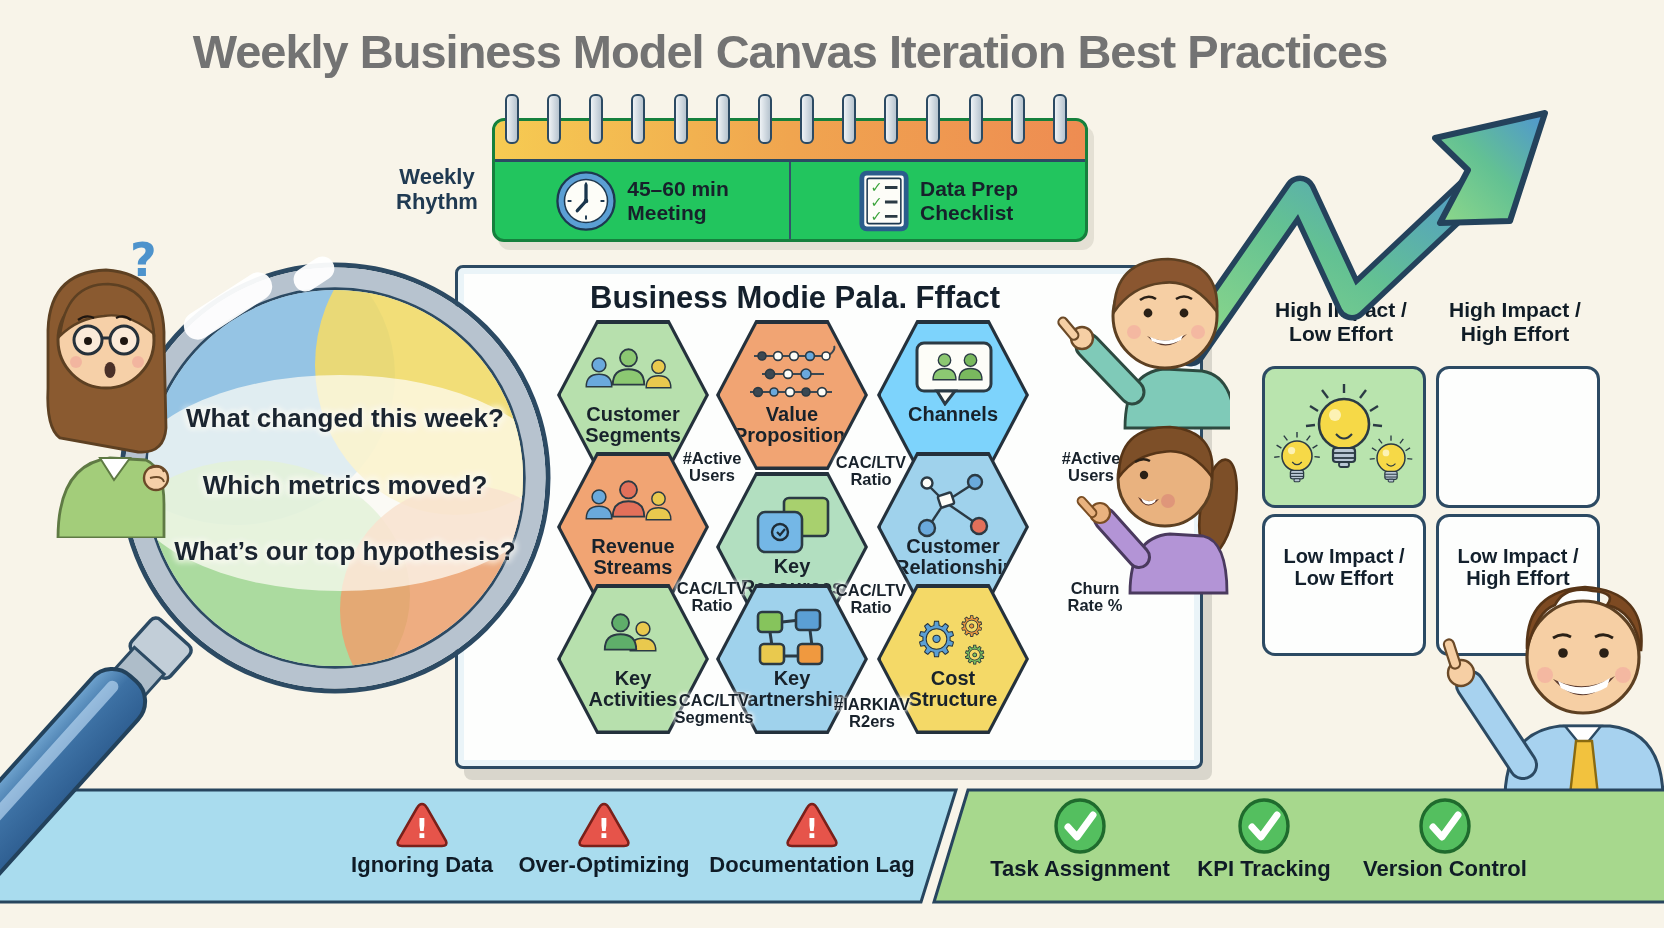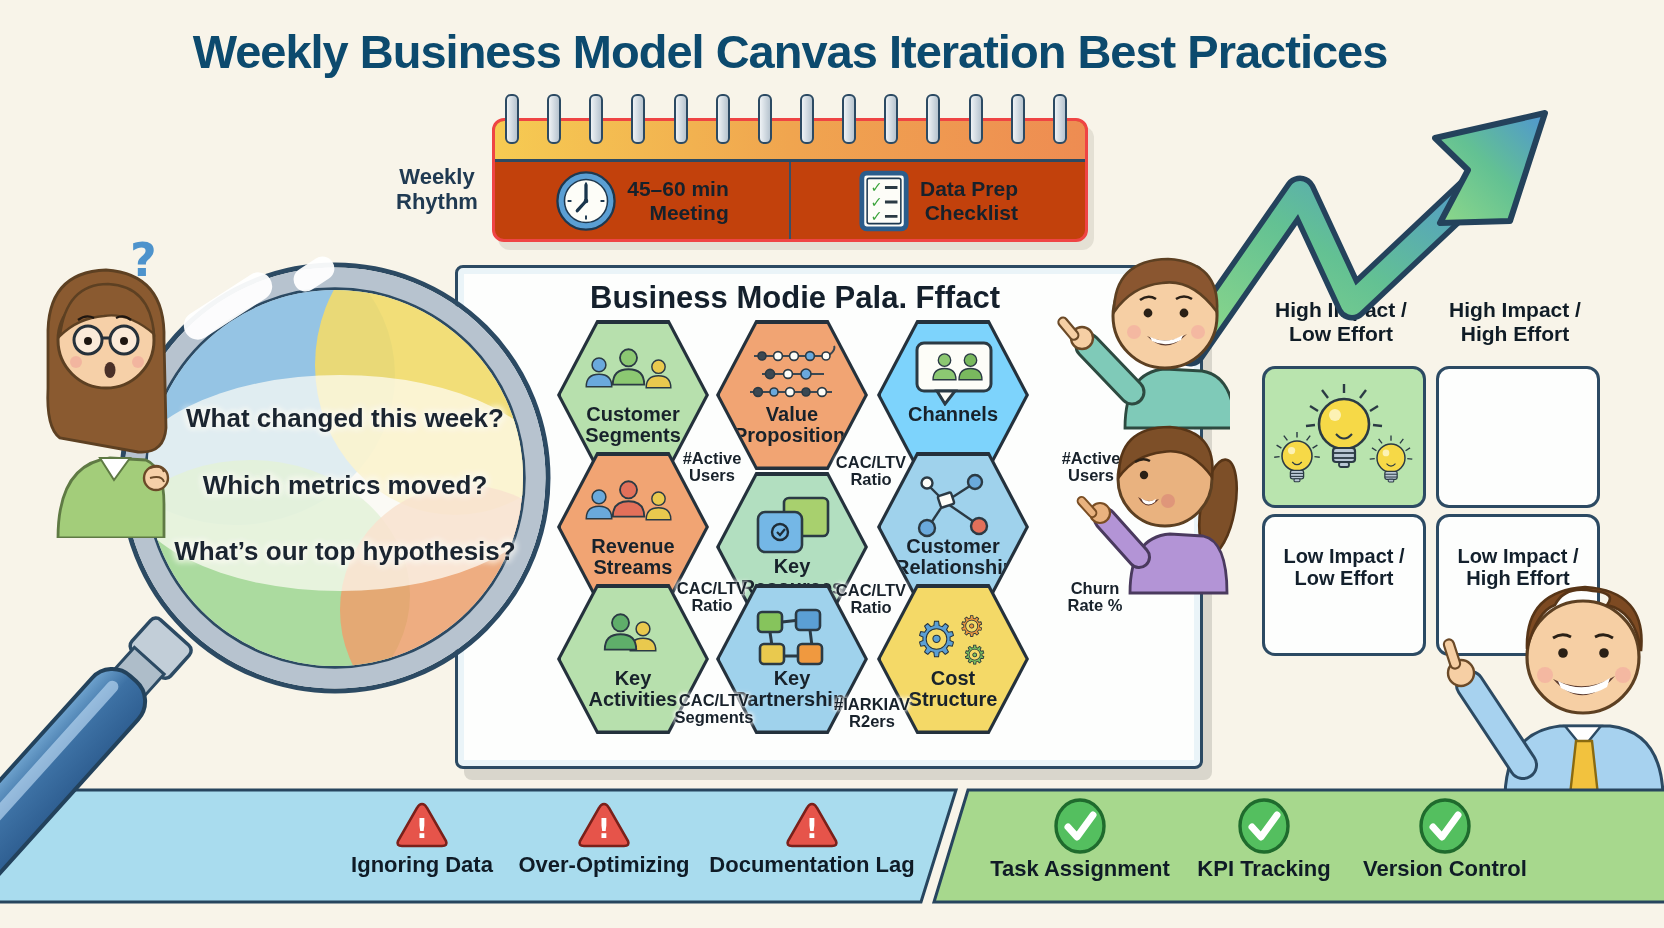--- a/index.html
+++ b/index.html
@@ -7,31 +7,30 @@
     width:1664px;height:928px;position:relative;overflow:hidden;
     background:#f8f4e9;
     font-family:"Liberation Sans", sans-serif;
     -webkit-font-smoothing:antialiased;
   }
   .abs{position:absolute;}
   
   #main-title{
     left:0;top:24px;width:1580px;
     font-size:47px;font-weight:bold;letter-spacing:-1px;
-    color:#0c4a6e;text-align:center;
+    color:#737373;text-align:center;
   }
   
   #rhythm-label{left:382px;top:164px;width:110px;font-size:22px;font-weight:bold;color:#203a52;line-height:1.15;text-align:center;}
   #rings{left:505px;top:94px;width:562px;height:48px;display:flex;justify-content:space-between;z-index:4;}
   .ring{width:10px;height:46px;background:linear-gradient(90deg,#eef2f5,#b7c4cf);border:2.5px solid #2c4a63;border-radius:6px;}
   #calendar{
-    left:492px;top:118px;width:590px;height:118px;background:#c2410c;
-    border:3px solid #ef4444;border-radius:12px;overflow:hidden;z-index:3;
+    left:492px;top:118px;width:590px;height:118px;background:#22c55e;
+    border:3px solid #15803d;border-radius:12px;overflow:hidden;z-index:3;
     box-shadow:6px 8px 0 rgba(90,90,80,.13);
-    text-align:right;
   }
   #calendar .strip{height:38px;background:linear-gradient(90deg,#f6cb52,#f0a54f,#ee8c52);border-bottom:3px solid #2c4a63;}
   #calendar .cells{display:flex;height:77px;}
   .cal-cell{flex:1;display:flex;align-items:center;justify-content:center;gap:10px;}
   .cal-cell + .cal-cell{border-left:2.5px solid #35506b;}
   .cal-label{font-size:21px;font-weight:bold;color:#17212b;line-height:1.1;}
   
   #panel{
     left:455px;top:265px;width:742px;height:498px;background:#fdfefd;
     border:3.5px solid #2c4a63;border-radius:8px;z-index:1;

